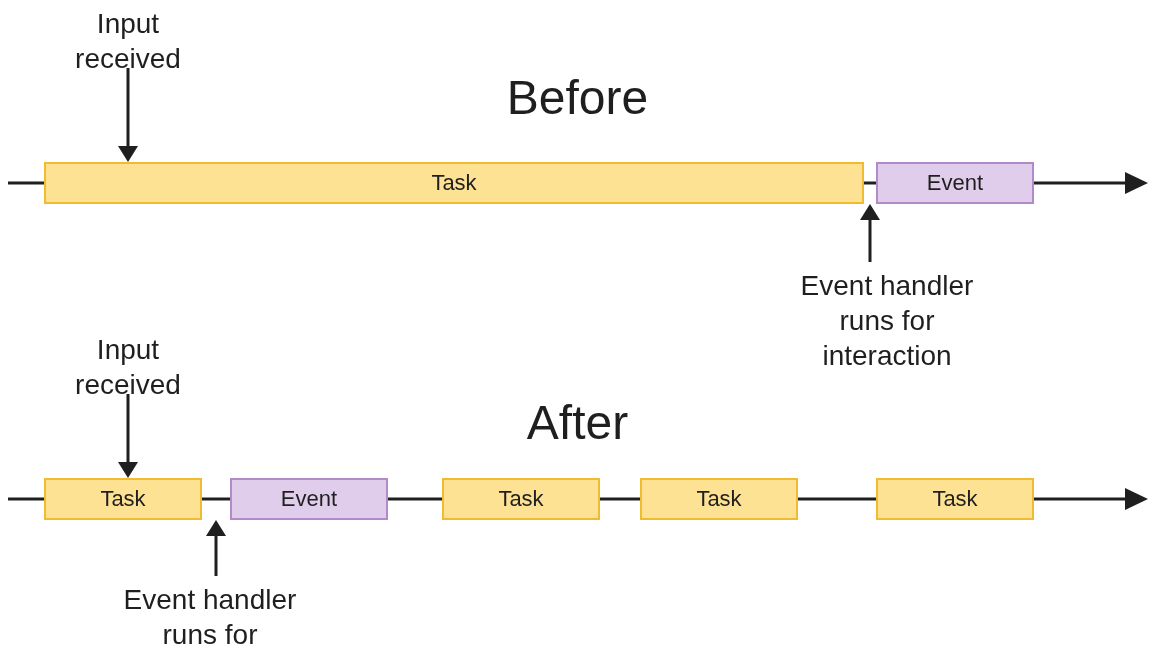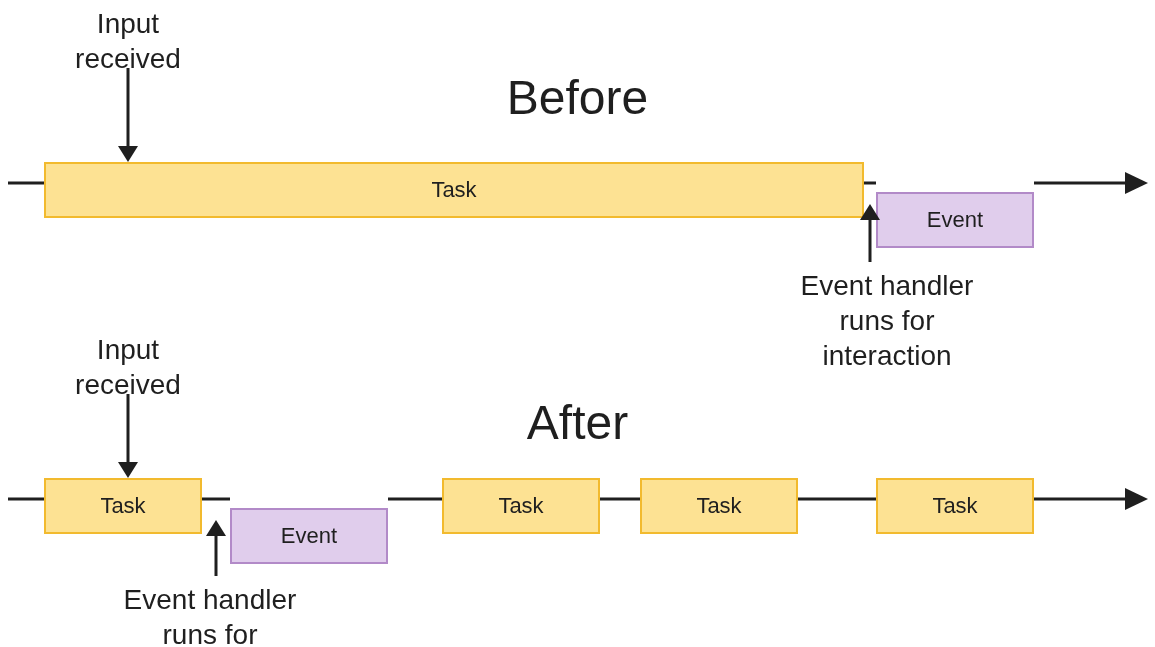--- a/index.html
+++ b/index.html
@@ -17,36 +17,35 @@
   }
   .title {
     position: absolute;
     font-size: 48px;
     font-weight: 400;
     left: 50%;
     transform: translateX(-50%);
   }
   .box {
     position: absolute;
-    height: 56px;
+    height: 42px;
     box-sizing: border-box;
     border: 2px solid;
     display: flex;
     align-items: center;
     justify-content: center;
     font-size: 22px;
   }
   .box.task {
     background: #fde293;
     border-color: #f2ba2e;
   }
   .box.event {
     background: #e0cdec;
     border-color: #b28ac8;
-    margin-top: 30px;
   }
   .annotation {
     position: absolute;
     font-size: 28px;
     line-height: 1.25;
     text-align: center;
   }
   svg.overlay {
     position: absolute;
     left: 0;

